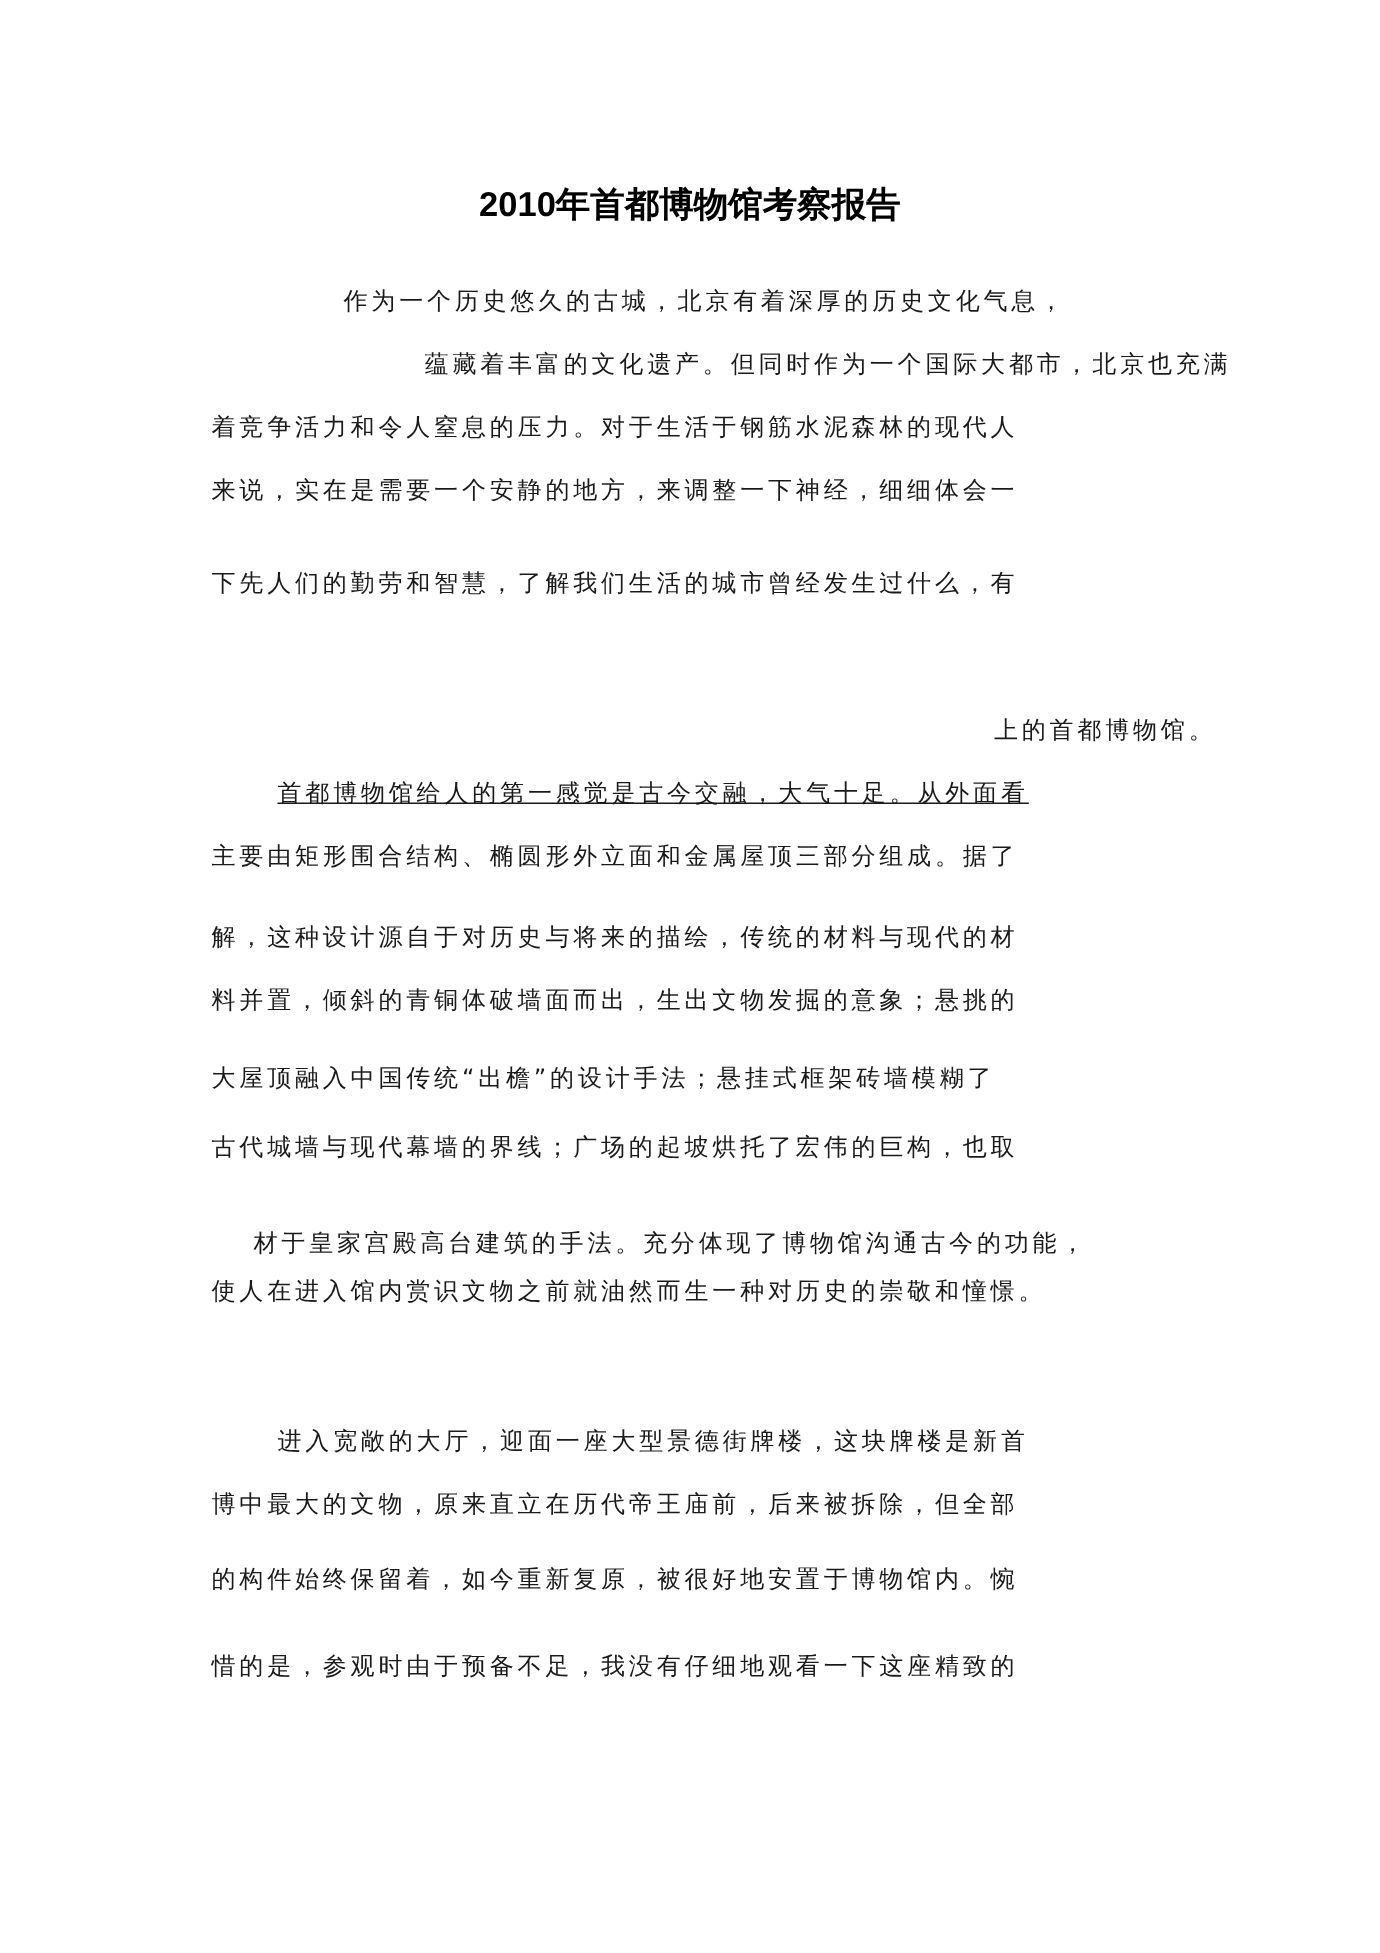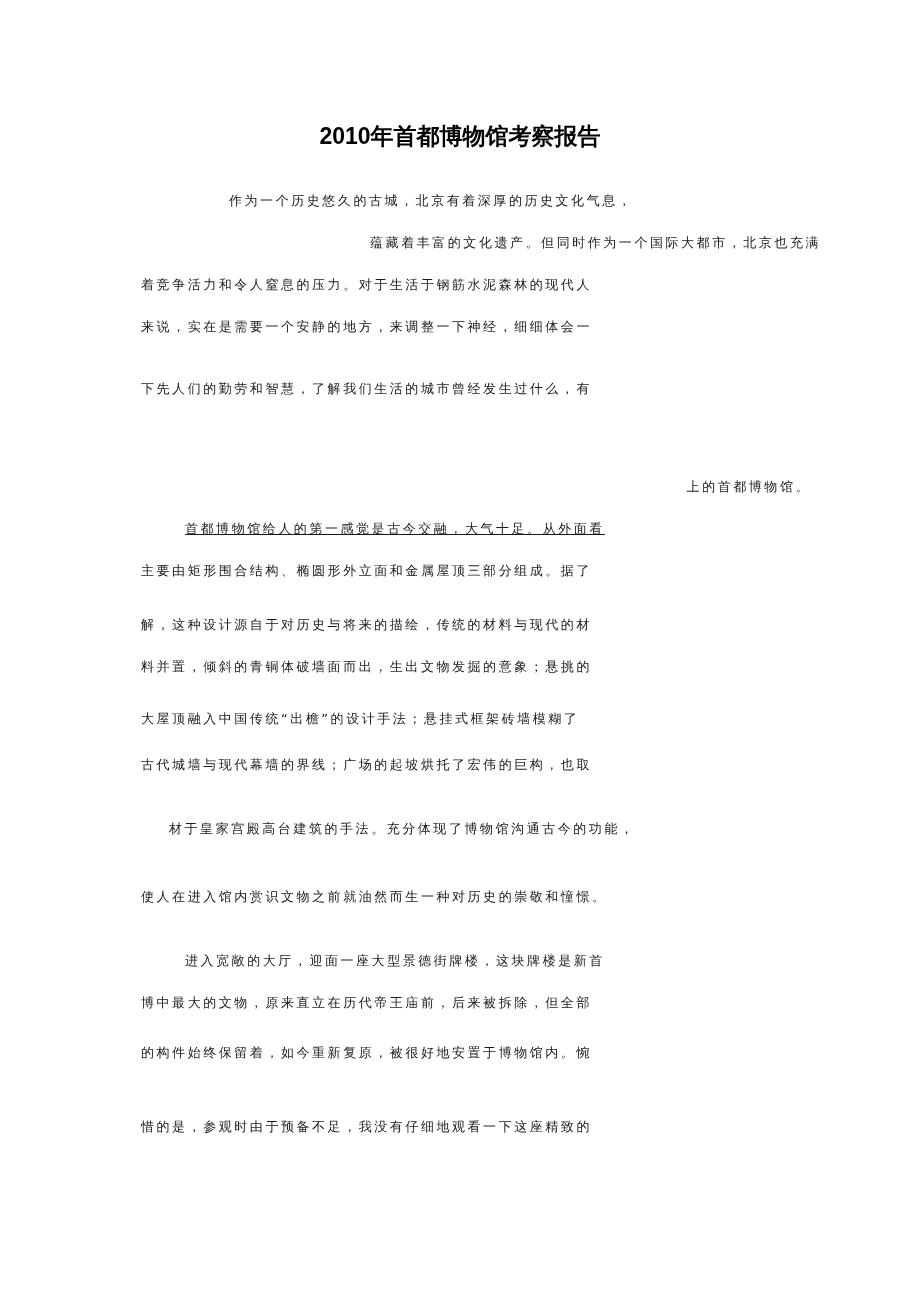--- a/index.html
+++ b/index.html
@@ -34,21 +34,21 @@
       font-size: 23px;
       line-height: 32px;
       color: #000000;
       letter-spacing: 0px;
     }
     .line {
       position: absolute;
       left: 141px;
       width: 680px;
       white-space: nowrap;
-      font-size: 13px;
+      font-size: 16px;
       line-height: 26px;
       letter-spacing: 2.55px;
       color: #1a1a1a;
     }
   </style>
 </head>
 <body>
 
 <div class="page">
   <div class="title">2010年首都博物馆考察报告</div>
@@ -59,18 +59,18 @@
   <div class="line" style="top: 314px; left: 141px;">来说，实在是需要一个安静的地方，来调整一下神经，细细体会一</div>
   <div class="line" style="top: 376px; left: 141px;">下先人们的勤劳和智慧，了解我们生活的城市曾经发生过什么，有</div>
   <div class="line" style="top: 474px; left: 131px; text-align: right;">上的首都博物馆。</div>
   <div class="line" style="top: 516px; left: 185px; text-decoration: underline;">首都博物馆给人的第一感觉是古今交融，大气十足。从外面看</div>
   <div class="line" style="top: 558px; left: 141px;">主要由矩形围合结构、椭圆形外立面和金属屋顶三部分组成。据了</div>
   <div class="line" style="top: 612px; left: 141px;">解，这种设计源自于对历史与将来的描绘，传统的材料与现代的材</div>
   <div class="line" style="top: 654px; left: 141px;">料并置，倾斜的青铜体破墙面而出，生出文物发掘的意象；悬挑的</div>
   <div class="line" style="top: 706px; left: 141px;">大屋顶融入中国传统“出檐”的设计手法；悬挂式框架砖墙模糊了</div>
   <div class="line" style="top: 752px; left: 141px;">古代城墙与现代幕墙的界线；广场的起坡烘托了宏伟的巨构，也取</div>
   <div class="line" style="top: 816px; left: 141px; margin-left: 28px;">材于皇家宫殿高台建筑的手法。充分体现了博物馆沟通古今的功能，</div>
-  <div class="line" style="top: 848px; left: 141px; margin-top: 36px;">使人在进入馆内赏识文物之前就油然而生一种对历史的崇敬和憧憬。</div>
+  <div class="line" style="top: 848px; left: 141px;">使人在进入馆内赏识文物之前就油然而生一种对历史的崇敬和憧憬。</div>
   <div class="line" style="top: 948px; left: 185px;">进入宽敞的大厅，迎面一座大型景德街牌楼，这块牌楼是新首</div>
   <div class="line" style="top: 990px; left: 141px;">博中最大的文物，原来直立在历代帝王庙前，后来被拆除，但全部</div>
   <div class="line" style="top: 1040px; left: 141px;">的构件始终保留着，如今重新复原，被很好地安置于博物馆内。惋</div>
-  <div class="line" style="top: 1098px; left: 141px; margin-top: 16px;">惜的是，参观时由于预备不足，我没有仔细地观看一下这座精致的</div>
+  <div class="line" style="top: 1098px; left: 141px;">惜的是，参观时由于预备不足，我没有仔细地观看一下这座精致的</div>
 </div>
 
 </body></html>

